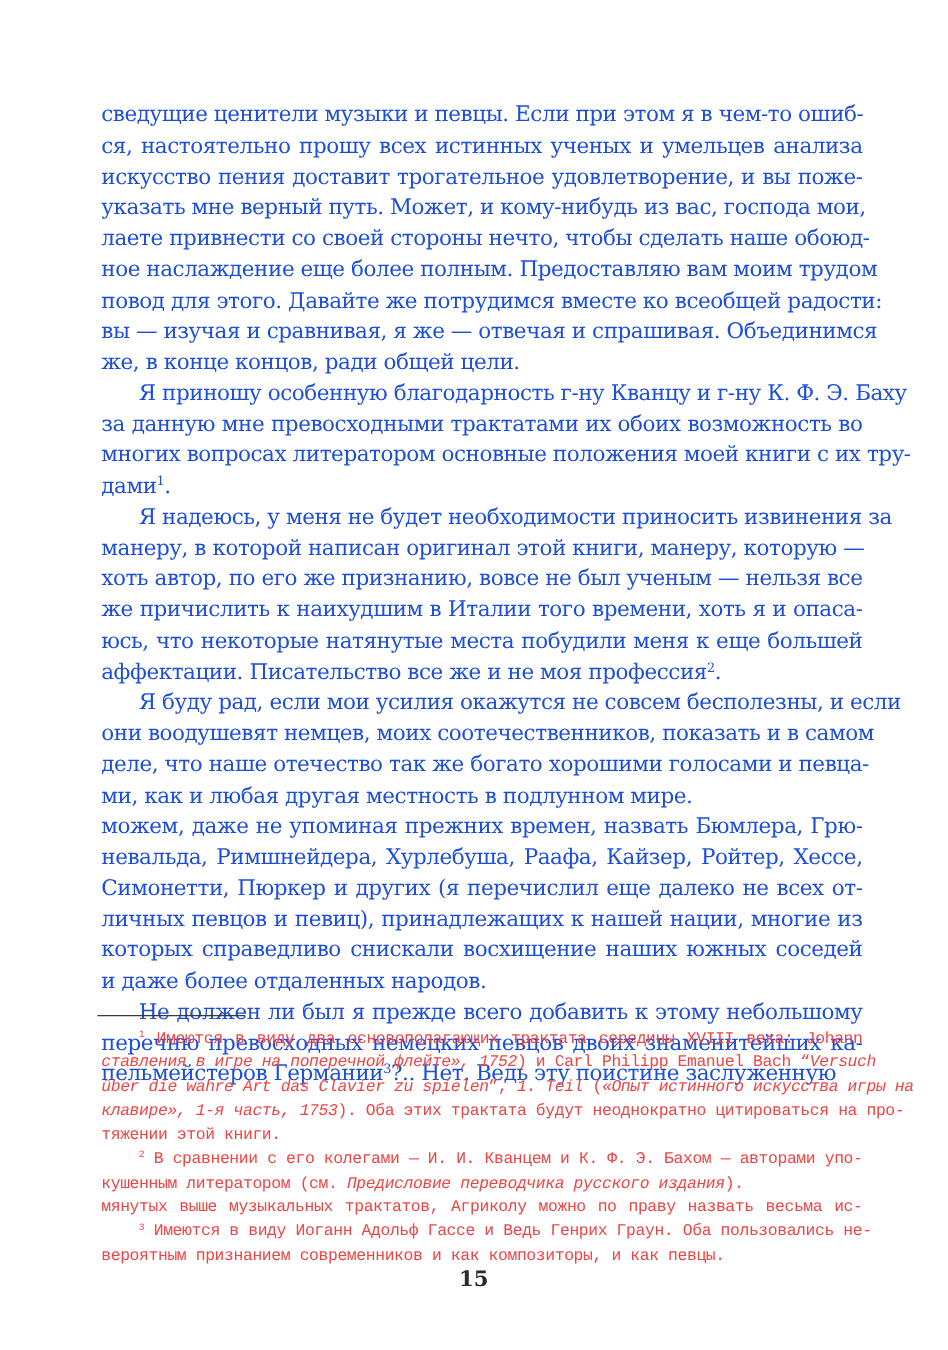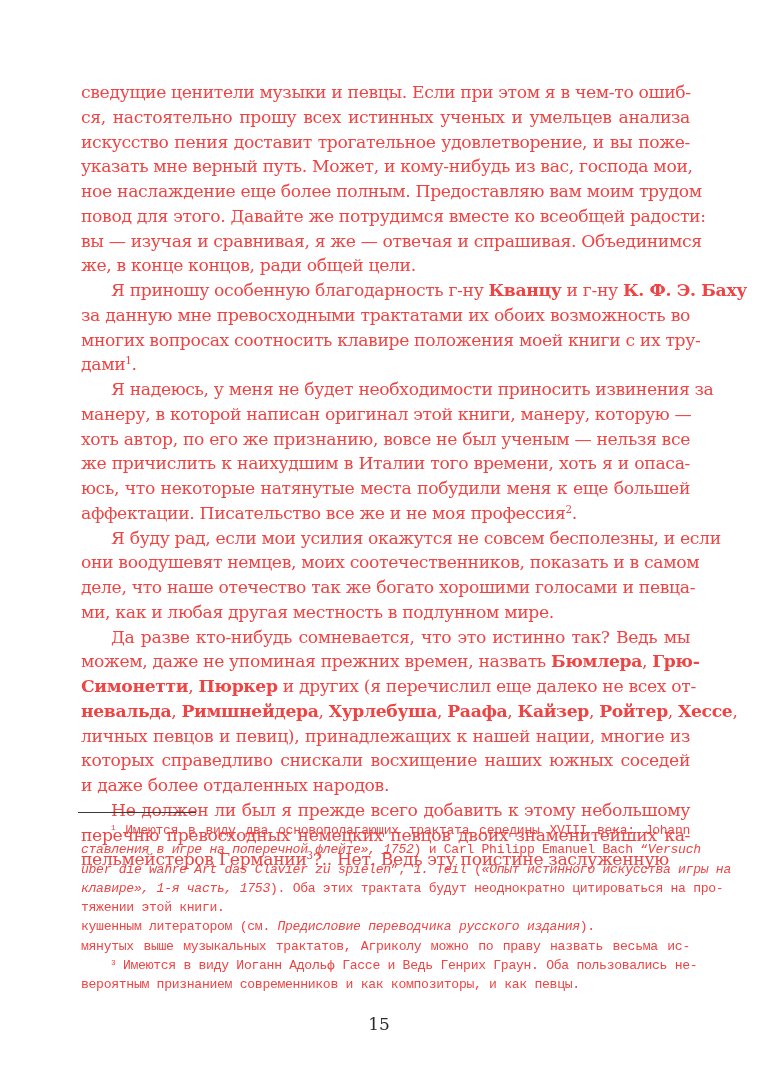--- a/index.html
+++ b/index.html
@@ -1,104 +1,105 @@
 <!DOCTYPE html>
 <html><head>
 <meta charset="utf-8">
 <style>
   html, body { margin: 0; padding: 0; background: #ffffff; }
   body { width: 758px; height: 1080px; position: relative; overflow: hidden; }
   .page { position: absolute; left: 0; top: 0; width: 758px; height: 1080px; background: #fff; }
   .body-text {
     position: absolute; left: 81px; top: 80px; width: 609px;
     font-family: "DejaVu Serif", "Liberation Serif", serif;
-    font-size: 17.2px; line-height: 24.75px; color: #ef4444;
+    font-size: 17.2px; line-height: 24.75px; color: #1d4ed8;
     letter-spacing: -0.35px;
   }
   .ln { display: block; white-space: nowrap; text-align: justify; text-align-last: justify; height: 24.75px; overflow: visible; }
   .ln.last { text-align-last: left; }
   .ind { padding-left: 30px; }
-  b { font-weight: bold; }
+  b { font-weight: normal; }
   sup { font-size: 0.6em; vertical-align: 0.55em; line-height: 0; }
   .rule { position: absolute; left: 78px; top: 812px; width: 118px; height: 1px; background: #3a3a3a; }
   .notes {
     position: absolute; left: 81px; top: 821px; width: 609px;
     font-family: Liberation Mono, monospace;
     font-size: 13.1px; line-height: 19.3px; color: #ef4444;
     letter-spacing: -0.3px;
   }
   .notes .ln { height: 19.3px; }
   .notes .ind { padding-left: 30px; }
   i { font-style: italic; }
   .pnum {
     position: absolute; left: 0; width: 758px; top: 1014px; text-align: center;
-    font-family: "DejaVu Serif", "Liberation Serif", serif; font-weight: normal;
+    font-family: "DejaVu Serif", "Liberation Serif", serif; font-weight: bold;
     font-size: 17px; color: #2a2a2a;
   }
 </style>
 </head>
 <body>
 
 <div class="page">
   <div class="body-text" id="body-text">
       <div>
         <span class="ln"><span>сведущие ценители музыки и певцы. Если при этом я в чем-то ошиб-</span></span>
         <span class="ln"><span>ся, настоятельно прошу всех истинных ученых и умельцев анализа</span></span>
         <span class="ln"><span>искусство пения доставит трогательное удовлетворение, и вы поже-</span></span>
         <span class="ln"><span>указать мне верный путь. Может, и кому-нибудь из вас, господа мои,</span></span>
+        <span class="ln"><span>лаете привнести со своей стороны нечто, чтобы сделать наше обоюд-</span></span>
         <span class="ln"><span>ное наслаждение еще более полным. Предоставляю вам моим трудом</span></span>
         <span class="ln"><span>повод для этого. Давайте же потрудимся вместе ко всеобщей радости:</span></span>
         <span class="ln"><span>вы — изучая и сравнивая, я же — отвечая и спрашивая. Объединимся</span></span>
         <span class="ln last"><span>же, в конце концов, ради общей цели.</span></span>
       </div>
       <div>
         <span class="ln ind"><span>Я приношу особенную благодарность г-ну </span><b>Кванцу</b><span> и г-ну </span><b>К. Ф. Э. Баху</b></span>
         <span class="ln"><span>за данную мне превосходными трактатами их обоих возможность во</span></span>
-        <span class="ln"><span>многих вопросах соотносить клавире положения моей книги с их тру-</span></span>
+        <span class="ln"><span>многих вопросах литератором основные положения моей книги с их тру-</span></span>
         <span class="ln last"><span>дами</span><sup>1</sup><span>.</span></span>
       </div>
       <div>
         <span class="ln ind"><span>Я надеюсь, у меня не будет необходимости приносить извинения за</span></span>
         <span class="ln"><span>манеру, в которой написан оригинал этой книги, манеру, которую —</span></span>
         <span class="ln"><span>хоть автор, по его же признанию, вовсе не был ученым — нельзя все</span></span>
         <span class="ln"><span>же причислить  к наихудшим в Италии того времени, хоть я и опаса-</span></span>
         <span class="ln"><span>юсь, что некоторые натянутые места побудили меня к еще большей</span></span>
         <span class="ln last"><span>аффектации. Писательство все же и не моя профессия</span><sup>2</sup><span>.</span></span>
       </div>
       <div>
         <span class="ln ind"><span>Я буду рад, если мои усилия окажутся не совсем бесполезны, и если</span></span>
         <span class="ln"><span>они воодушевят немцев, моих соотечественников, показать и в самом</span></span>
         <span class="ln"><span>деле, что наше отечество так же богато хорошими голосами и певца-</span></span>
         <span class="ln last"><span>ми, как и любая другая местность в подлунном мире.</span></span>
       </div>
       <div>
-        <span class="ln ind"><span>Да разве кто-нибудь сомневается, что это истинно так? Ведь мы</span></span>
         <span class="ln"><span>можем, даже не упоминая прежних времен, назвать </span><b>Бюмлера</b><span>, </span><b>Грю-</b></span>
+        <span class="ln"><b>невальда</b><span>, </span><b>Римшнейдера</b><span>, </span><b>Хурлебуша</b><span>, </span><b>Раафа</b><span>, </span><b>Кайзер</b><span>, </span><b>Ройтер</b><span>, </span><b>Хессе</b><span>,</span></span>
         <span class="ln"><b>Симонетти</b><span>, </span><b>Пюркер</b><span> и других (я перечислил еще далеко не всех от-</span></span>
-        <span class="ln"><b>невальда</b><span>, </span><b>Римшнейдера</b><span>, </span><b>Хурлебуша</b><span>, </span><b>Раафа</b><span>, </span><b>Кайзер</b><span>, </span><b>Ройтер</b><span>, </span><b>Хессе</b><span>,</span></span>
         <span class="ln"><span>личных певцов и певиц), принадлежащих к нашей нации, многие из</span></span>
         <span class="ln"><span>которых справедливо снискали восхищение наших южных соседей</span></span>
         <span class="ln last"><span>и даже более отдаленных народов.</span></span>
       </div>
       <div>
         <span class="ln ind"><span>Не должен ли был я прежде всего добавить к этому небольшому</span></span>
         <span class="ln"><span>перечню превосходных немецких певцов двоих знаменитейших ка-</span></span>
         <span class="ln last"><span>пельмейстеров Германии</span><sup>3</sup><span>?.. Нет. Ведь эту поистине заслуженную</span></span>
       </div>
     </div>
   <div class="rule"></div>
   <div class="notes" id="notes">
       <div>
         <span class="ln ind"><sup>1</sup><span> Имеются в виду два основополагающих трактата середины XVIII века: Johann</span></span>
         <span class="ln"><i>ставления в игре на поперечной флейте», 1752</i><span>) и Carl Philipp Emanuel Bach “</span><i>Versuch</i></span>
         <span class="ln"><i>über die wahre Art das Clavier zu spielen</i><span>”, </span><i>1. Teil</i><span> (</span><i>«Опыт истинного искусства игры на</i></span>
         <span class="ln"><i>клавире», 1-я часть, 1753</i><span>). Оба этих трактата будут неоднократно цитироваться на про-</span></span>
         <span class="ln last"><span>тяжении этой книги.</span></span>
       </div>
       <div>
+        <span class="ln ind"><sup>2</sup><span> В сравнении с его колегами — И. И. Кванцем и К. Ф. Э. Бахом — авторами упо-</span></span>
         <span class="ln last"><span>кушенным литератором (см. </span><i>Предисловие переводчика русского издания</i><span>).</span></span>
         <span class="ln"><span>мянутых выше музыкальных трактатов, Агриколу можно по праву назвать весьма ис-</span></span>
       </div>
       <div>
         <span class="ln ind"><sup>3</sup><span> Имеются в виду Иоганн Адольф Гассе и Ведь Генрих Граун. Оба пользовались не-</span></span>
         <span class="ln last"><span>вероятным признанием современников и как композиторы, и как певцы.</span></span>
       </div>
     </div>
   <div class="pnum">15</div>
 </div>

